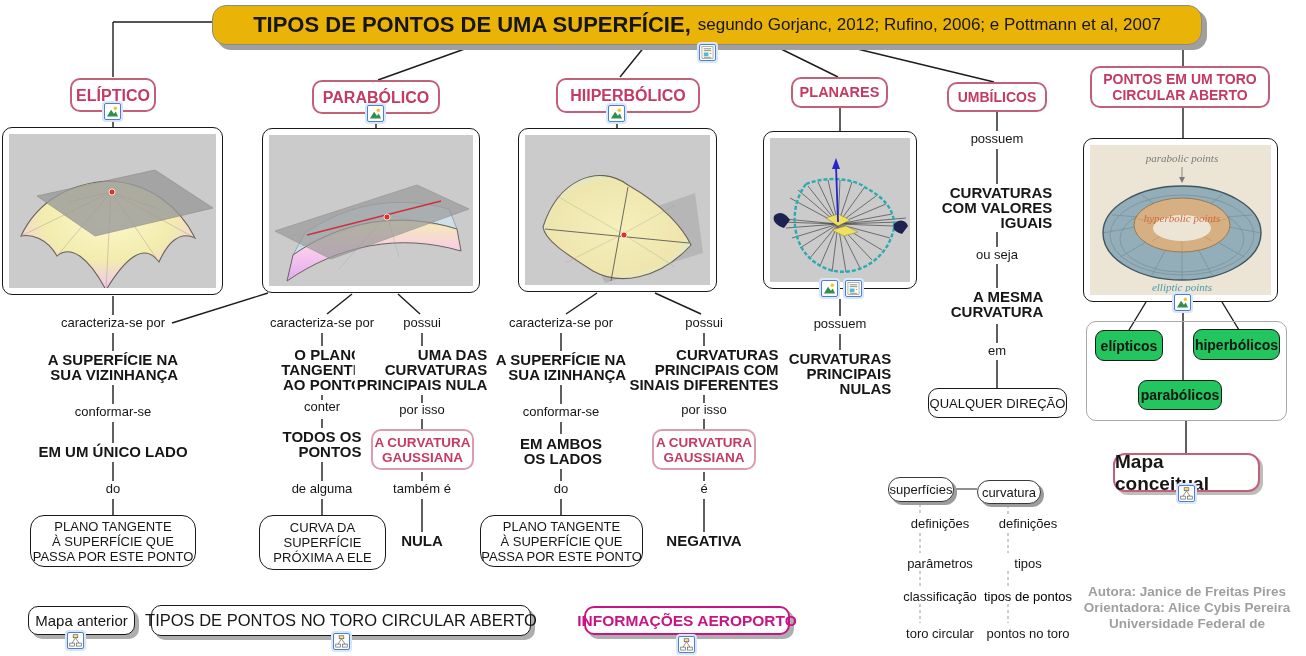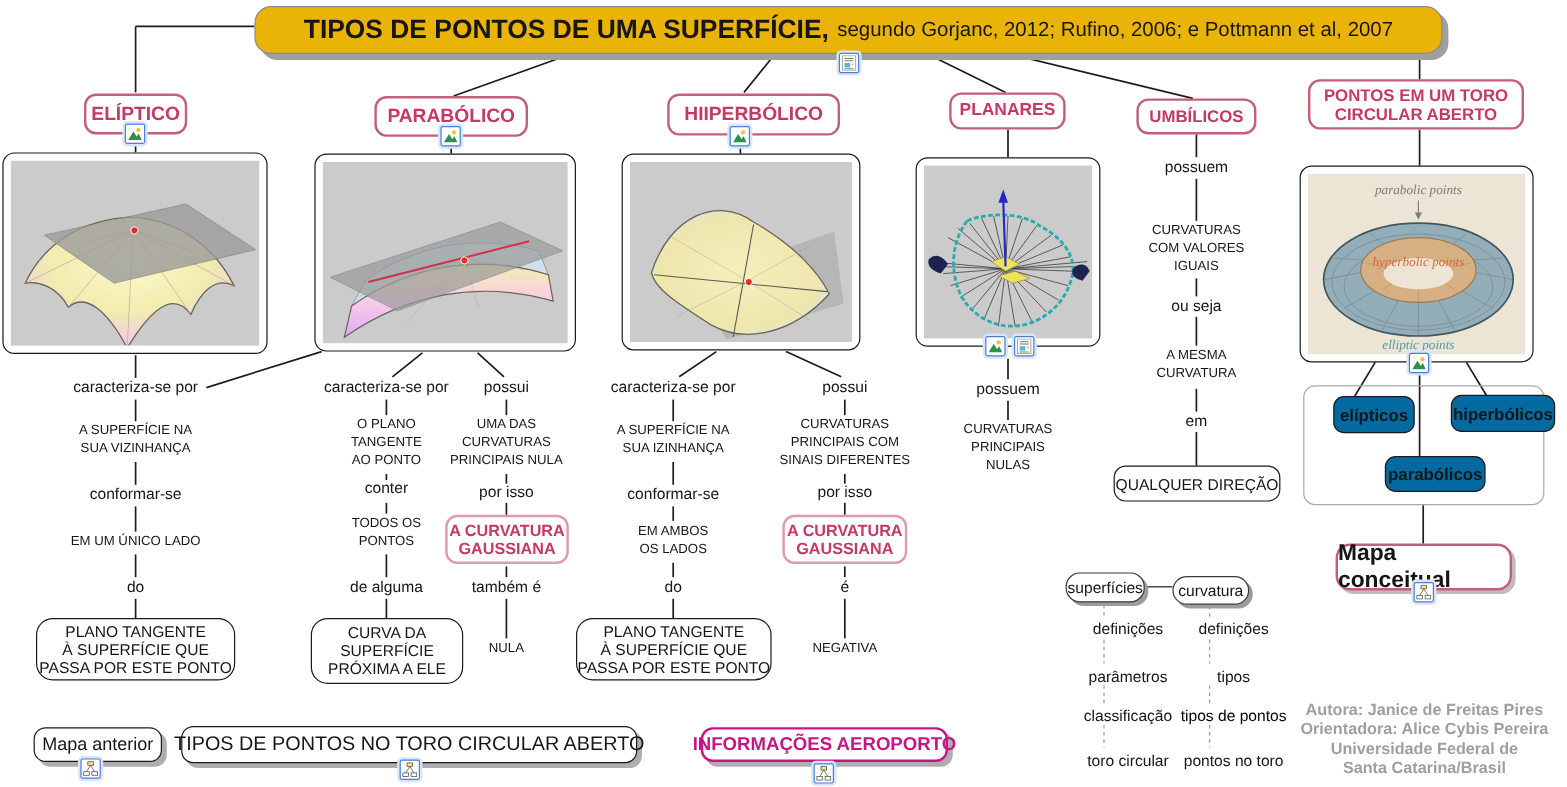--- a/index.html
+++ b/index.html
@@ -2,21 +2,21 @@
 <html><head>
 <meta charset="utf-8">
 <style>
   html,body{margin:0;padding:0;background:#fff;}
   .canvas{position:relative;width:1306px;height:656px;background:#fff;overflow:hidden;
           font-family:"Liberation Sans",sans-serif;color:#161616;}
   svg.wires{position:absolute;left:0;top:0;z-index:1;}
   .abs{position:absolute;}
   .cx{transform:translateX(-50%);text-align:center;}
   .link{font-size:13px;line-height:14px;white-space:pre-line;z-index:2;background:#fff;padding:0 2px;}
-  .concept{font-size:11px;font-weight:normal;line-height:15px;white-space:pre-line;z-index:2;background:#fff;padding:0 2px;}
+  .concept{font-size:15px;font-weight:bold;line-height:15px;white-space:pre-line;z-index:2;background:#fff;padding:0 2px;text-align:right;}
   .nodebox{background:#fff;border:1.6px solid #1a1a1a;border-radius:14px;display:flex;align-items:center;
            justify-content:center;text-align:center;font-size:13px;line-height:15px;white-space:pre-line;z-index:2;box-sizing:border-box;}
   .header{background:#fff;border:2.6px solid #c2607a;border-radius:10px;color:#c43a64;font-weight:bold;
           font-size:16px;display:flex;align-items:center;justify-content:center;text-align:center;
           line-height:17px;white-space:pre-line;z-index:2;box-sizing:border-box;}
   .pinkbox{background:#fff;border:2px solid #dc9cac;border-radius:10px;color:#c43a64;font-weight:bold;
            font-size:13.5px;line-height:15px;display:flex;align-items:center;justify-content:center;
            text-align:center;white-space:pre-line;z-index:2;box-sizing:border-box;}
   .imgbox{background:#fff;border:1.6px solid #1a1a1a;border-radius:10px;padding:6px;z-index:2;box-sizing:border-box;}
   .imgbox .inner{width:100%;height:100%;background:#cbcbcb;overflow:hidden;}
@@ -27,22 +27,22 @@
   .res-icon svg{display:block;width:100%;height:100%;}
   .titlebox{background:#eab308;border:1.6px solid #8a8a8a;border-radius:14px;box-shadow:5px 5px 0 #9f9f9f;
             display:flex;align-items:center;justify-content:center;z-index:2;box-sizing:border-box;white-space:nowrap;}
   .titlebox .big{font-size:22px;font-weight:bold;}
   .titlebox .small{font-size:17px;margin-left:7px;}
   .pill{background:#fff;border:1.4px solid #3a3a3a;border-radius:12px;box-shadow:3px 3px 0 #9c9c9c;
         display:flex;align-items:center;justify-content:center;font-size:13px;z-index:2;box-sizing:border-box;}
   .mm{font-size:13px;z-index:2;background:#fff;padding:0 2px;margin-left:20px;}
   .credits{font-size:13.5px;font-weight:bold;color:#9f9f9f;line-height:16px;text-align:center;z-index:2;}
   .groupbox{border:1.3px solid #a9a9a9;border-radius:10px;z-index:1;box-sizing:border-box;}
-  .childbox{background:#0369a1;border:1.6px solid #1a1a1a;border-radius:9px;display:flex;align-items:center;
-            justify-content:center;font-weight:bold;font-size:14px;z-index:2;box-sizing:border-box;margin-left:16px;}
+  .childbox{background:#22c55e;border:1.6px solid #1a1a1a;border-radius:9px;display:flex;align-items:center;
+            justify-content:center;font-weight:bold;font-size:14px;z-index:2;box-sizing:border-box;}
   .mapabox{background:#fff;border:2.6px solid #c2607a;border-radius:12px;box-shadow:3px 3px 0 #bdbdbd;
            display:flex;align-items:center;justify-content:center;font-size:19px;font-weight:bold;z-index:2;box-sizing:border-box;}
   .magenta{border:2px solid #c71585 !important;color:#c71585 !important;font-weight:bold;}
 </style>
 </head>
 <body>
 
 <div class="canvas">
 
   <svg class="wires" width="1306" height="656">
@@ -449,16 +449,15 @@
   <div class="abs cx mm" style="left:920px;top:626px;">toro circular</div>
   <div class="abs cx mm" style="left:1008px;top:516px;">definições</div>
   <div class="abs cx mm" style="left:1008px;top:556px;">tipos</div>
   <div class="abs cx mm" style="left:1008px;top:589px;color:#000000;">tipos de pontos</div>
   <div class="abs cx mm" style="left:1008px;top:626px;">pontos no toro</div>
 
   <div class="abs credits" style="left:1067px;top:584px;width:240px;">
     <div>Autora: Janice de Freitas Pires</div>
     <div>Orientadora: Alice Cybis Pereira</div>
     <div>Universidade Federal de</div>
-    <div>Santa Catarina/Brasil</div>
   </div>
 
 </div>
 
 </body></html>

